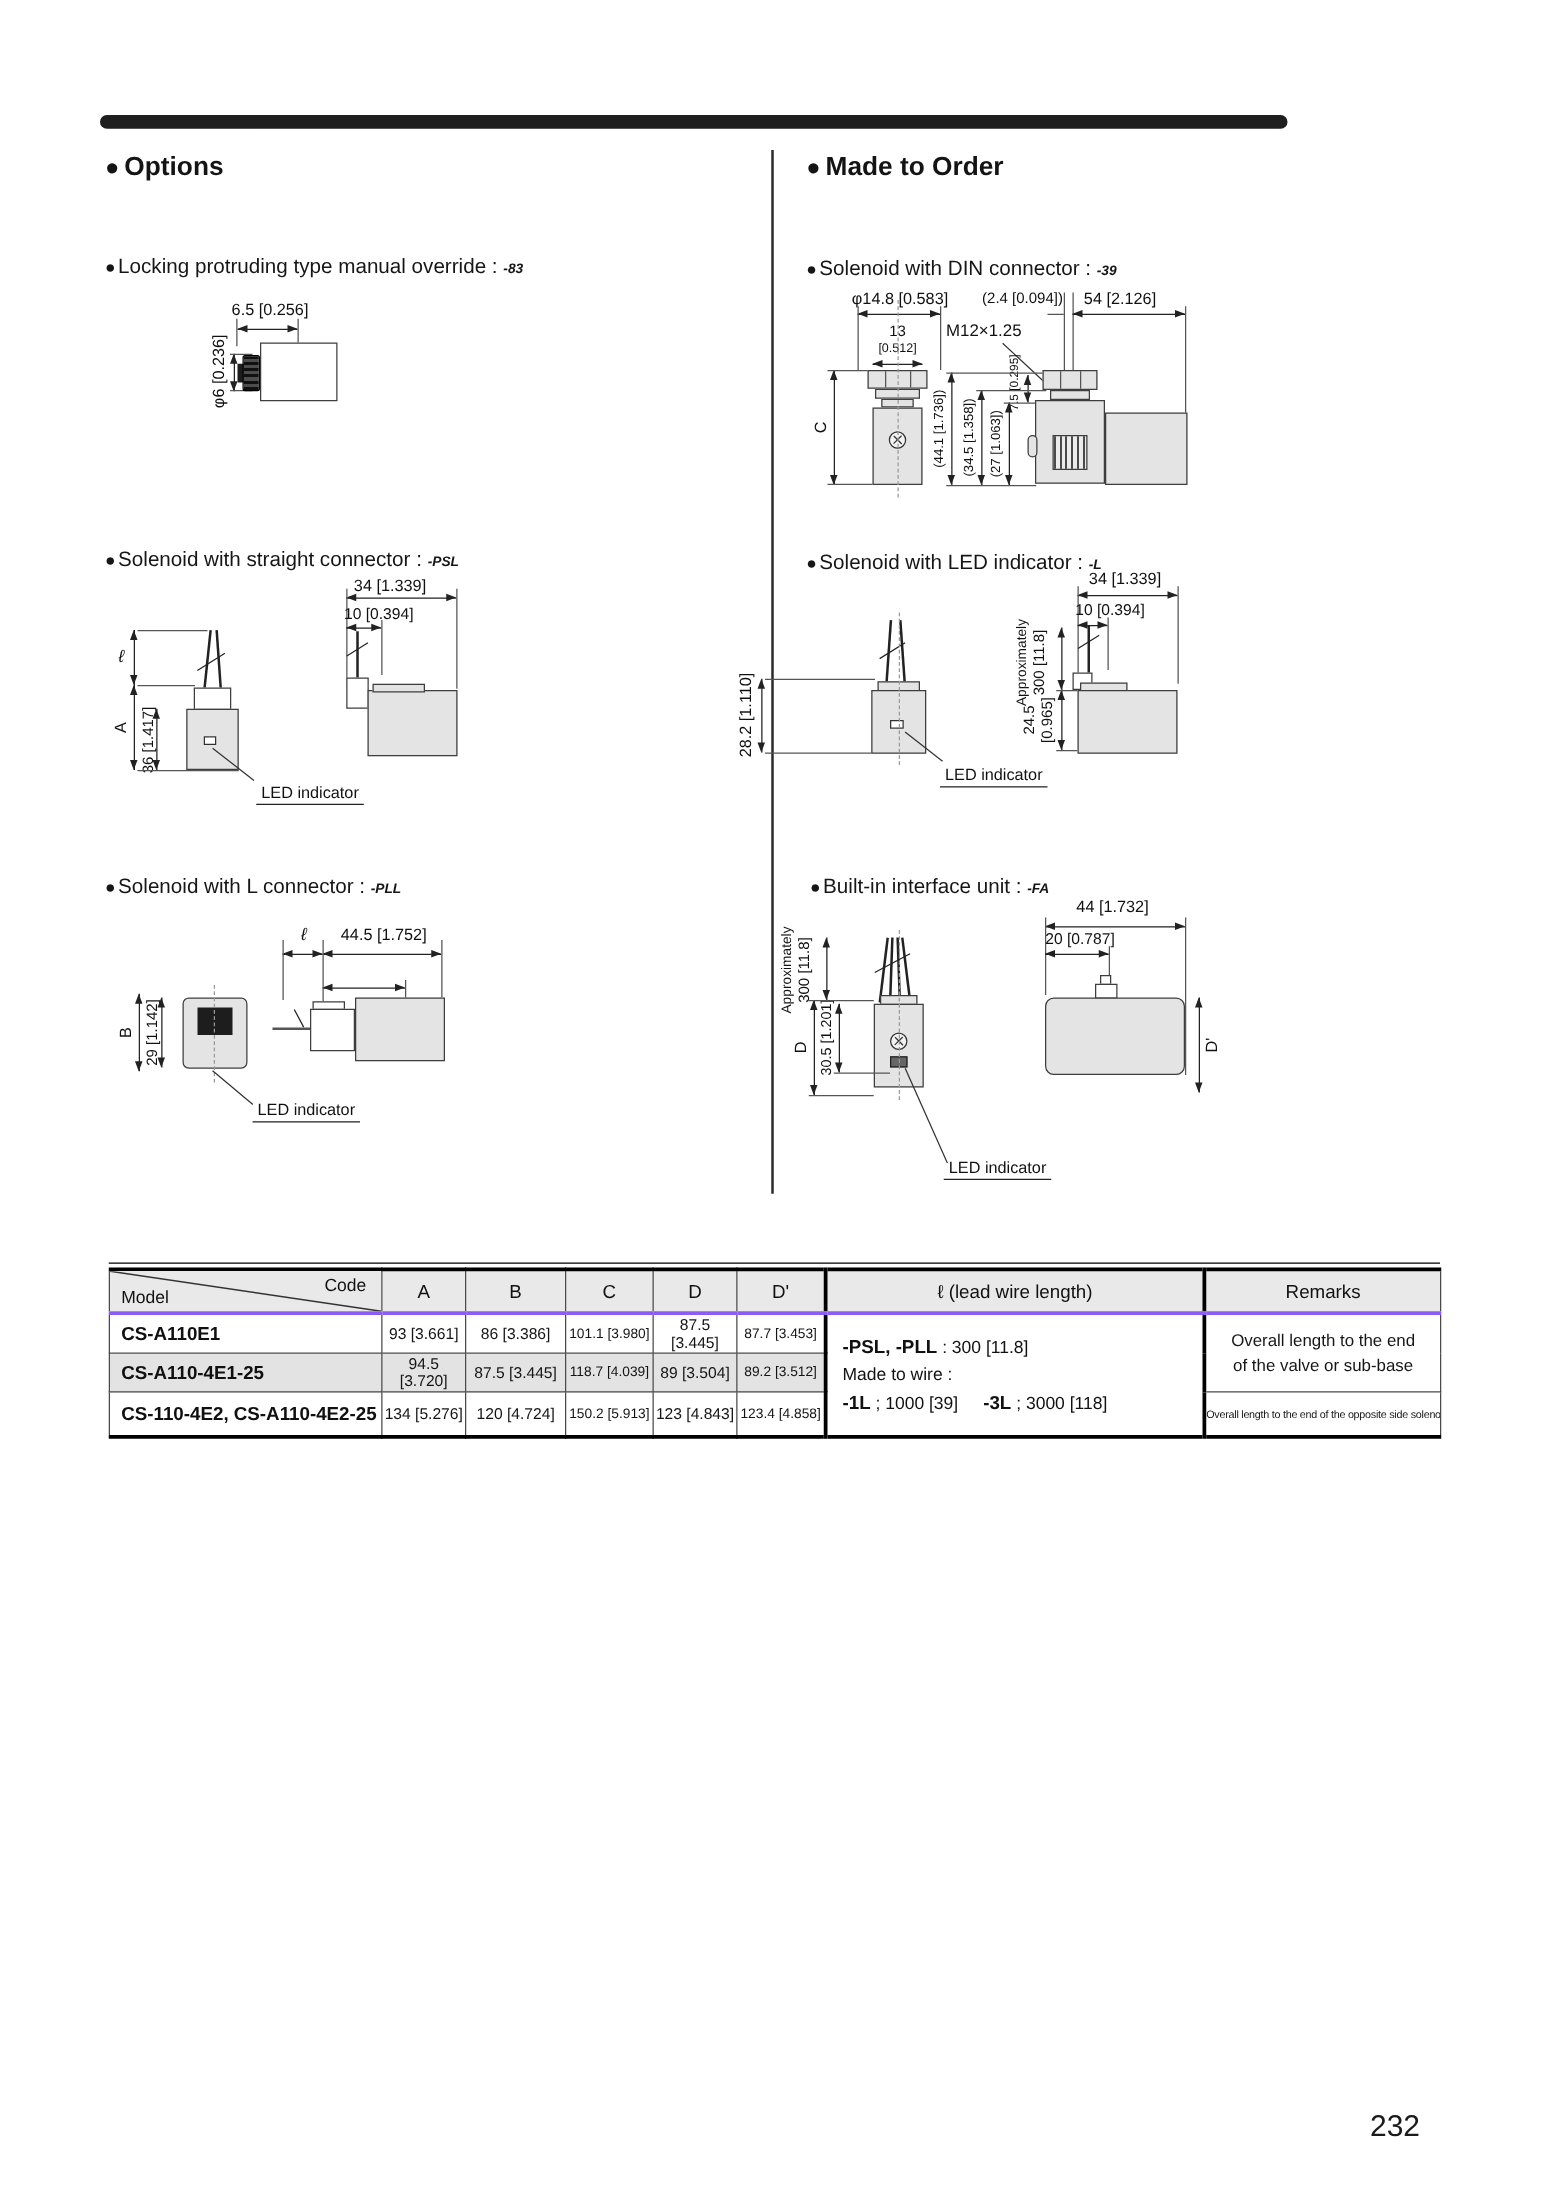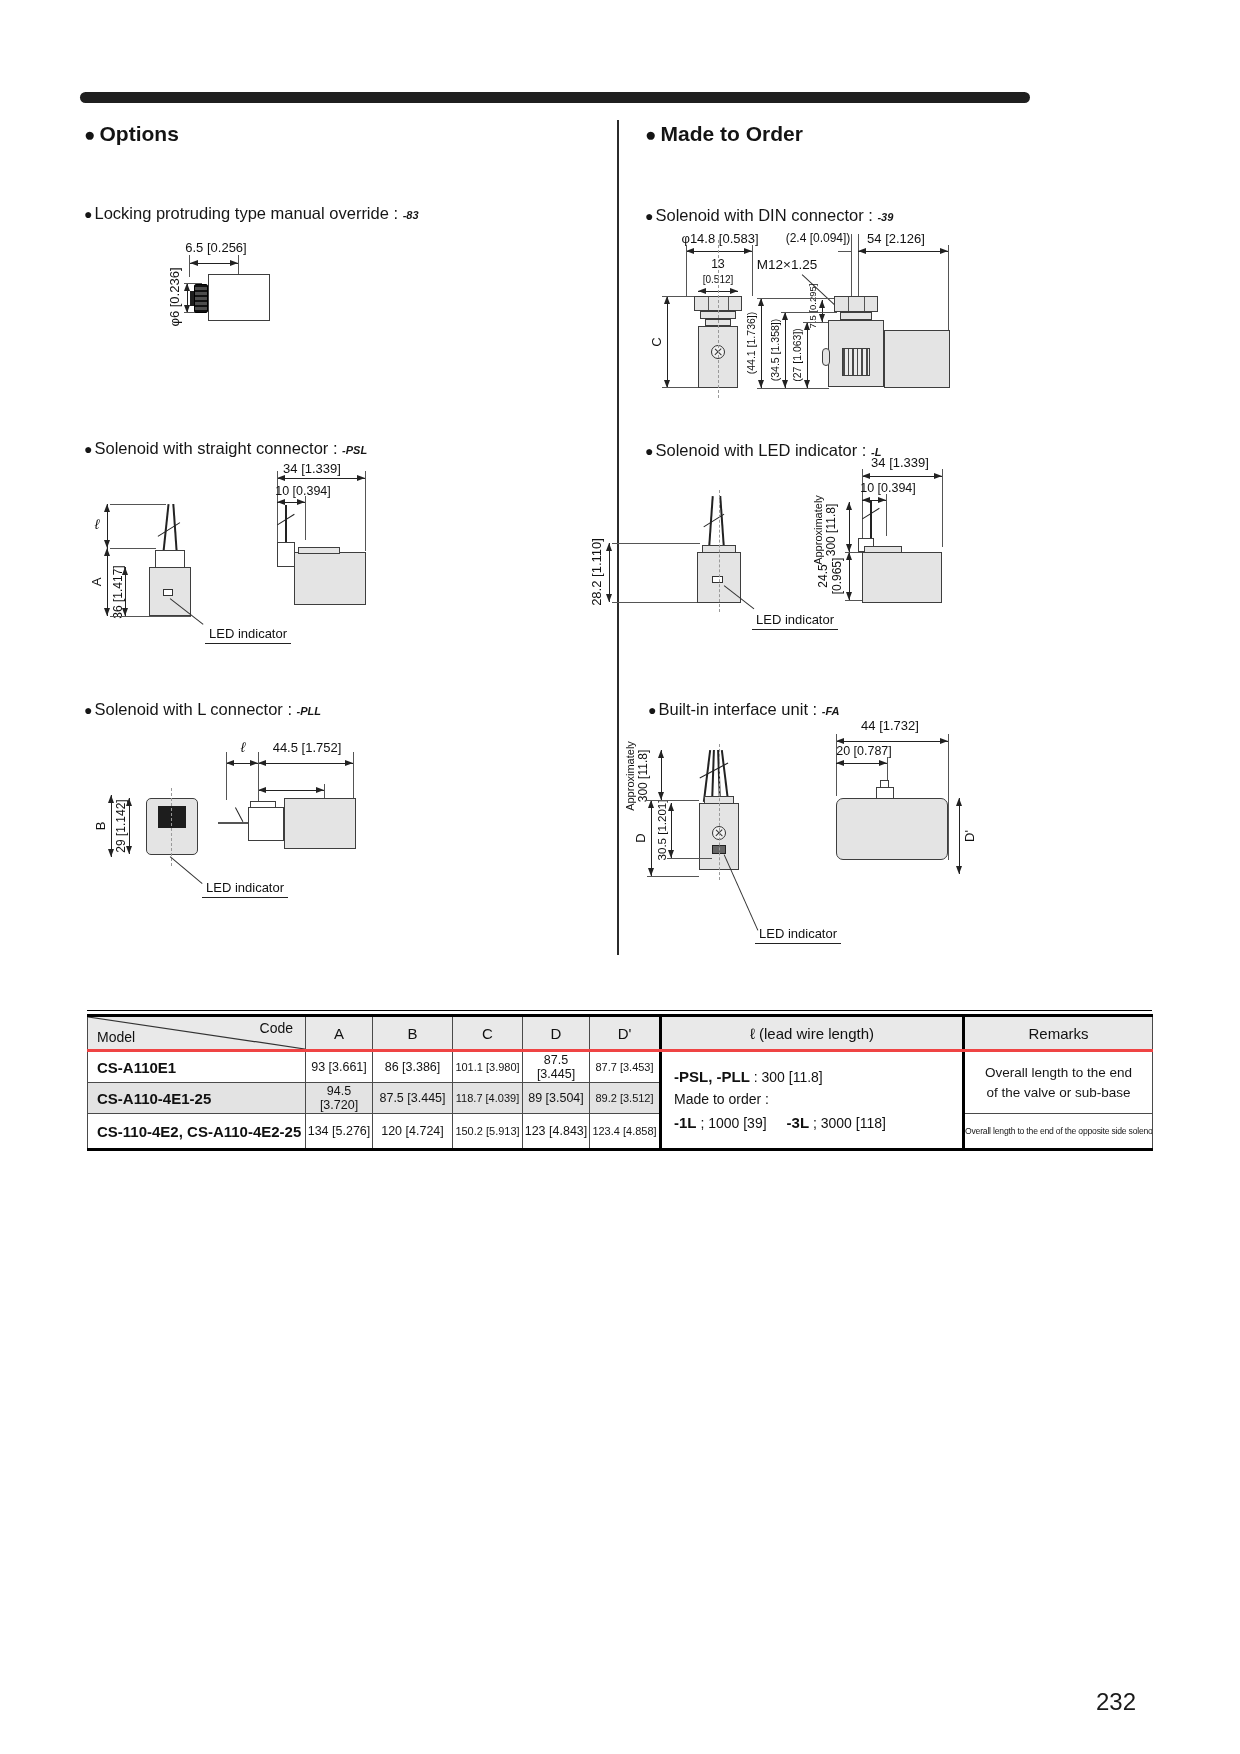--- a/index.html
+++ b/index.html
@@ -47,21 +47,21 @@
   .stripes{position:absolute;border:1.2px solid #3e3e3e;box-sizing:border-box;
            background:repeating-linear-gradient(90deg,#4a4a4a 0 1.6px,#ececec 1.6px 4.6px);}
   .knob{position:absolute;background:repeating-linear-gradient(0deg,#101010 0 2.5px,#4d4d4d 2.5px 5px);
         border:1px solid #000;box-sizing:border-box;border-radius:2px;}
   
   .twrap{position:absolute;left:87px;top:1010px;width:1065px;border-top:1.4px solid #000;padding-top:3px;}
   table{border-collapse:collapse;table-layout:fixed;width:1065px;
         border-top:3px solid #000;border-bottom:3px solid #000;
         border-left:1.5px solid #000;border-right:1.5px solid #000;}
   th,td{border:1px solid #4a4a4a;padding:0;font-family:"Liberation Sans",sans-serif;}
-  thead th{background:#e9e9e9;border-bottom:3px solid #ef4444;height:32px;
+  thead th{background:#e9e9e9;border-bottom:3px solid #8b5cf6;height:32px;
            font-size:15px;font-weight:normal;color:#111;}
   .mc-cell{position:relative;}
   .mc-cell svg{position:absolute;left:0;top:0;width:100%;height:100%;}
   .mc-model{position:absolute;left:9px;bottom:4px;font-size:14px;}
   .mc-code{position:absolute;right:12px;top:3px;font-size:14px;}
   td.model{font-size:15px;font-weight:bold;padding-left:9px;height:30px;color:#101010;}
   td.val{font-size:12.5px;text-align:center;color:#141414;}
   td.val.small{font-size:11px;}
   tr.shade td.cel{background:#e3e3e3;}
   td.lead-cell{vertical-align:middle;padding:4px 0 4px 12px;font-size:14px;line-height:1.55;}
@@ -345,21 +345,21 @@
       <tbody>
         <tr>
           <td class="model cel">CS-A110E1</td>
           <td class="val cel">93 [3.661]</td>
           <td class="val cel">86 [3.386]</td>
           <td class="val cel small">101.1 [3.980]</td>
           <td class="val cel">87.5 [3.445]</td>
           <td class="val cel small">87.7 [3.453]</td>
           <td class="lead-cell bsep" rowspan="3">
             <div><b>-PSL, -PLL</b> <span>: 300 [11.8]</span></div>
-            <div>Made to order :</div>
+            <div>Made to wire :</div>
             <div><b>-1L</b> <span>; 1000 [39]</span><b style="margin-left:20px">-3L</b> <span>; 3000 [118]</span></div>
           </td>
           <td class="rem12 bsep" rowspan="2">Overall length to the end of the valve or sub-base</td>
         </tr>
         <tr class="shade">
           <td class="model cel">CS-A110-4E1-25</td>
           <td class="val cel">94.5 [3.720]</td>
           <td class="val cel">87.5 [3.445]</td>
           <td class="val cel small">118.7 [4.039]</td>
           <td class="val cel">89 [3.504]</td>

